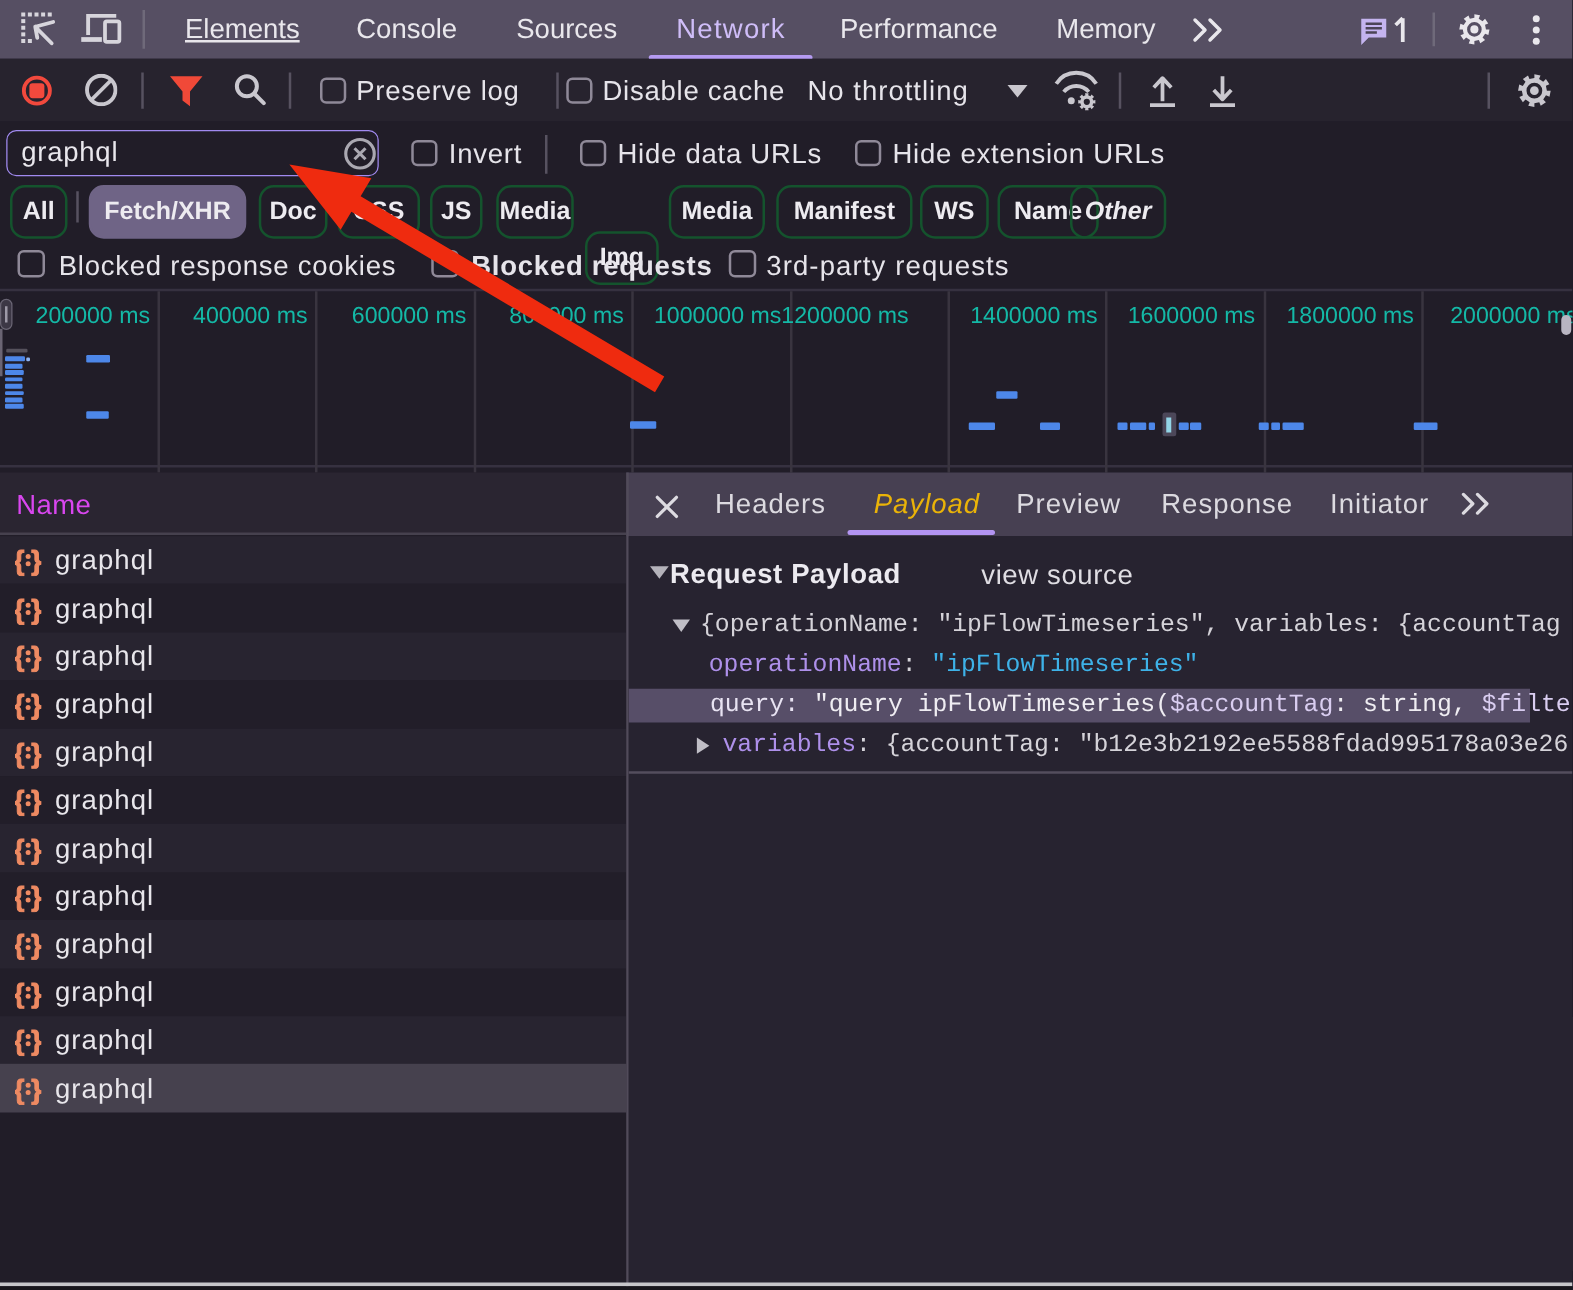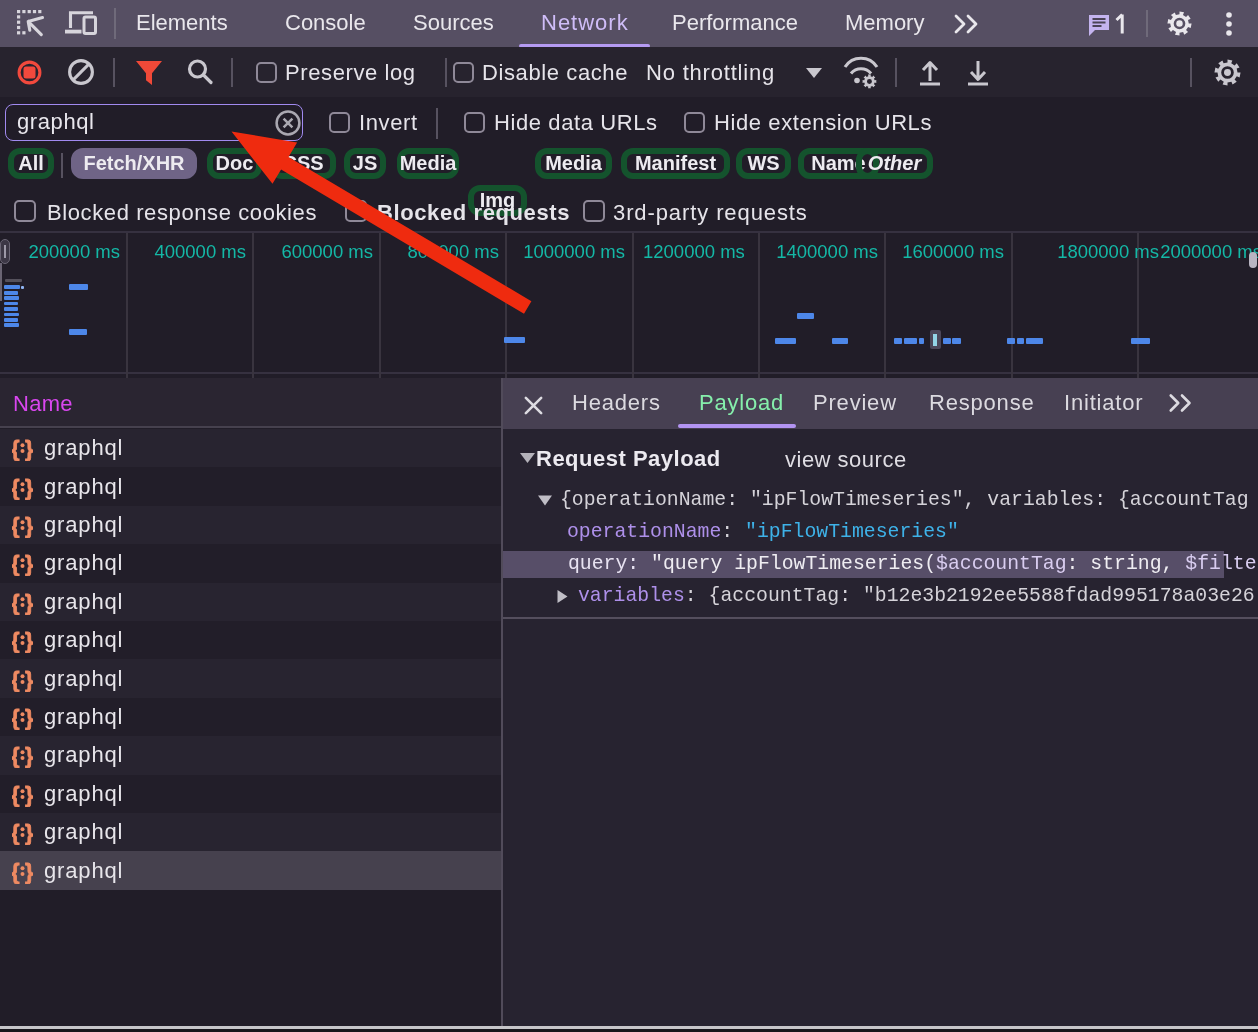--- a/index.html
+++ b/index.html
@@ -2,21 +2,21 @@
 <html><head>
 <meta charset="utf-8">
 <style>
   html,body{margin:0;padding:0;}
   body{width:1258px;height:1032px;position:relative;overflow:hidden;background:#211d28;
        font-family:"Liberation Sans",sans-serif;-webkit-font-smoothing:antialiased;}
   .abs{position:absolute;}
   .cb{position:absolute;width:21px;height:21px;border:2.6px solid #8f8998;border-radius:5px;background:transparent;box-sizing:border-box;}
   .lbl{position:absolute;color:#e6e4ea;font-size:22px;line-height:22px;white-space:nowrap;letter-spacing:0.6px;}
   .sep{position:absolute;width:2px;background:#575260;}
-  .pill{position:absolute;top:148px;height:31px;border:6px solid #14532d;border-radius:12px;box-sizing:border-box;
+  .pill{position:absolute;top:148px;height:43px;border:2px solid #14532d;border-radius:12px;box-sizing:border-box;
         display:flex;align-items:center;justify-content:center;color:#edebf0;font-size:20px;font-weight:bold;white-space:nowrap;}
   .tab{position:absolute;top:0;height:45px;display:flex;align-items:center;color:#e9e7ec;font-size:22px;white-space:nowrap;}
   .dtab{position:absolute;top:378px;height:50px;display:flex;align-items:center;color:#dcdae0;font-size:22px;white-space:nowrap;letter-spacing:0.8px;}
   .row{position:absolute;left:0;width:501px;height:38.4px;display:flex;align-items:center;}
   .gicon{width:21px;height:26px;margin-left:12px;flex:0 0 auto;}
   .gtxt{color:#e8e6eb;font-size:22px;margin-left:11px;letter-spacing:0.85px;}
   .mono{font-family:"Liberation Mono",monospace;font-size:19.8px;white-space:nowrap;}
   .bar{position:absolute;height:5.5px;background:#4d87e9;border-radius:1px;}
   .grid{position:absolute;top:233px;height:145px;width:2px;background:#39343f;}
   .ticklbl{position:absolute;top:241px;color:#14b8a6;font-size:18.5px;white-space:nowrap;}
@@ -42,21 +42,21 @@
   </g>
   <path d="M13.6 13.8 L26.3 26.6 M13.2 13.4 L27.5 9.6 M13.2 13.4 L14.8 22.2" fill="none" stroke="#d7d5dc" stroke-width="3.1" stroke-linecap="round"></path>
 </svg>
 
 <svg class="abs" style="left:62px;top:8px" width="36" height="28" viewBox="0 0 36 28">
   <path d="M8.5 20 V4.7 H31" fill="none" stroke="#d7d5dc" stroke-width="3.1"></path>
   <rect x="3" y="21.7" width="16.5" height="3.8" fill="#d7d5dc"></rect>
   <rect x="22" y="9" width="11.5" height="16.5" rx="1.5" fill="#564f63" stroke="#d7d5dc" stroke-width="3"></rect>
 </svg>
 <div class="sep" style="left:114px;top:8px;height:31px;background:#6f6a7a;"></div>
-<div class="tab" style="left:136px;">Elements</div>
+<div class="tab" style="left:148px;text-decoration:underline;">Elements</div>
 <div class="tab" style="left:285px;">Console</div>
 <div class="tab" style="left:413px;">Sources</div>
 <div class="tab" style="left:541px;color:#cfbdf8;letter-spacing:1px;">Network</div>
 <div class="tab" style="left:672px;">Performance</div>
 <div class="tab" style="left:845px;">Memory</div>
 <svg class="abs" style="left:952px;top:13px" width="32" height="22" viewBox="0 0 32 22">
   <path d="M4 3 L12 11 L4 19 M16 3 L24 11 L16 19" fill="none" stroke="#e9e7ec" stroke-width="2.8" stroke-linecap="round" stroke-linejoin="round"></path>
 </svg>
 
 <svg class="abs" style="left:1088px;top:14px" width="22" height="22" viewBox="0 0 22 22">
@@ -171,24 +171,24 @@
 <div class="grid" style="left:632px;"></div>
 <div class="grid" style="left:758px;"></div>
 <div class="grid" style="left:884px;"></div>
 <div class="grid" style="left:1011px;"></div>
 <div class="grid" style="left:1137px;"></div>
 <div class="ticklbl" style="left:0;width:120px;text-align:right;">200000 ms</div>
 <div class="ticklbl" style="left:126px;width:120px;text-align:right;">400000 ms</div>
 <div class="ticklbl" style="left:252px;width:121px;text-align:right;">600000 ms</div>
 <div class="ticklbl" style="left:379px;width:120px;text-align:right;">800000 ms</div>
 <div class="ticklbl" style="left:475px;width:150px;text-align:right;">1000000 ms</div>
-<div class="ticklbl" style="left:601px;width:150px;text-align:left;padding-left:42px;">1200000 ms</div>
+<div class="ticklbl" style="left:601px;width:150px;text-align:center;">1200000 ms</div>
 <div class="ticklbl" style="left:728px;width:150px;text-align:right;">1400000 ms</div>
 <div class="ticklbl" style="left:854px;width:150px;text-align:right;">1600000 ms</div>
-<div class="ticklbl" style="left:981px;width:150px;text-align:right;padding-left:28px;">1800000 ms</div>
+<div class="ticklbl" style="left:981px;width:150px;text-align:right;">1800000 ms</div>
 <div class="ticklbl" style="left:1112px;width:150px;text-align:right;">2000000 ms</div>
 
 <div class="abs" style="left:0;top:239px;width:10px;height:25px;background:#3c3745;border:1.5px solid #6a6574;border-radius:5px;box-sizing:border-box;"></div>
 <div class="abs" style="left:4px;top:245px;width:2px;height:13px;background:#9d99a7;"></div>
 
 <div class="bar" style="left:5px;top:279px;width:17px;height:3.2px;background:#55515c;"></div>
 <div class="bar" style="left:3.5px;top:285.3px;width:16.6px;height:3.5px;"></div>
 <div class="bar" style="left:21.4px;top:285.6px;width:2.6px;height:3.2px;background:#8fb4f2;"></div>
 <div class="bar" style="left:3.5px;top:291px;width:14px;height:3.5px;"></div>
 <div class="bar" style="left:3.5px;top:296.2px;width:15.3px;height:3.5px;"></div>
@@ -219,21 +219,21 @@
 
 <div class="abs" style="left:1249px;top:252px;width:8px;height:16px;background:#b9b5c2;border-radius:4px;"></div>
 
 <div class="abs" style="left:0;top:378px;width:501px;height:50px;background:#2a2531;border-bottom:2px solid #46414e;box-sizing:border-box;"></div>
 <div class="lbl" style="left:13px;top:393px;color:#d946ef;letter-spacing:0.3px;">Name</div>
 <div class="abs" style="left:501px;top:378px;width:757px;height:51px;background:#474052;"></div>
 <svg class="abs" style="left:522px;top:394px" width="23" height="23" viewBox="0 0 24 24">
   <path d="M4 4 L20 20 M20 4 L4 20" stroke="#dddbe1" stroke-width="2.7" stroke-linecap="round"></path>
 </svg>
 <div class="dtab" style="left:572px;">Headers</div>
-<div class="dtab" style="left:699px;color:#86efac;">Payload</div>
+<div class="dtab" style="left:699px;color:#eab308;font-style:italic;">Payload</div>
 <div class="dtab" style="left:813px;">Preview</div>
 <div class="dtab" style="left:929px;">Response</div>
 <div class="dtab" style="left:1064px;">Initiator</div>
 <svg class="abs" style="left:1167px;top:392px" width="30" height="22" viewBox="0 0 32 22">
   <path d="M4 3 L12 11 L4 19 M16 3 L24 11 L16 19" fill="none" stroke="#dcdae0" stroke-width="2.8" stroke-linecap="round" stroke-linejoin="round"></path>
 </svg>
 <div class="abs" style="left:678px;top:424px;width:118px;height:4px;background:#b394f2;border-radius:2px;"></div>
 
 <div id="rows">
 <div class="row" style="top:429.0px;background:#282430;">

